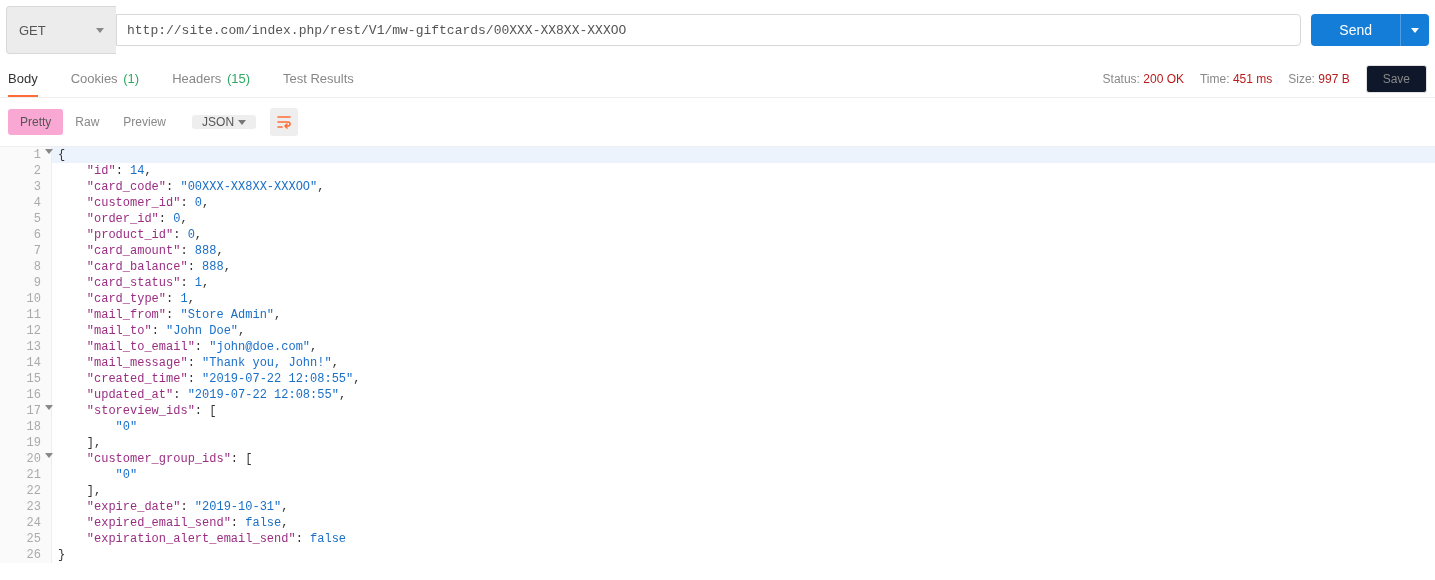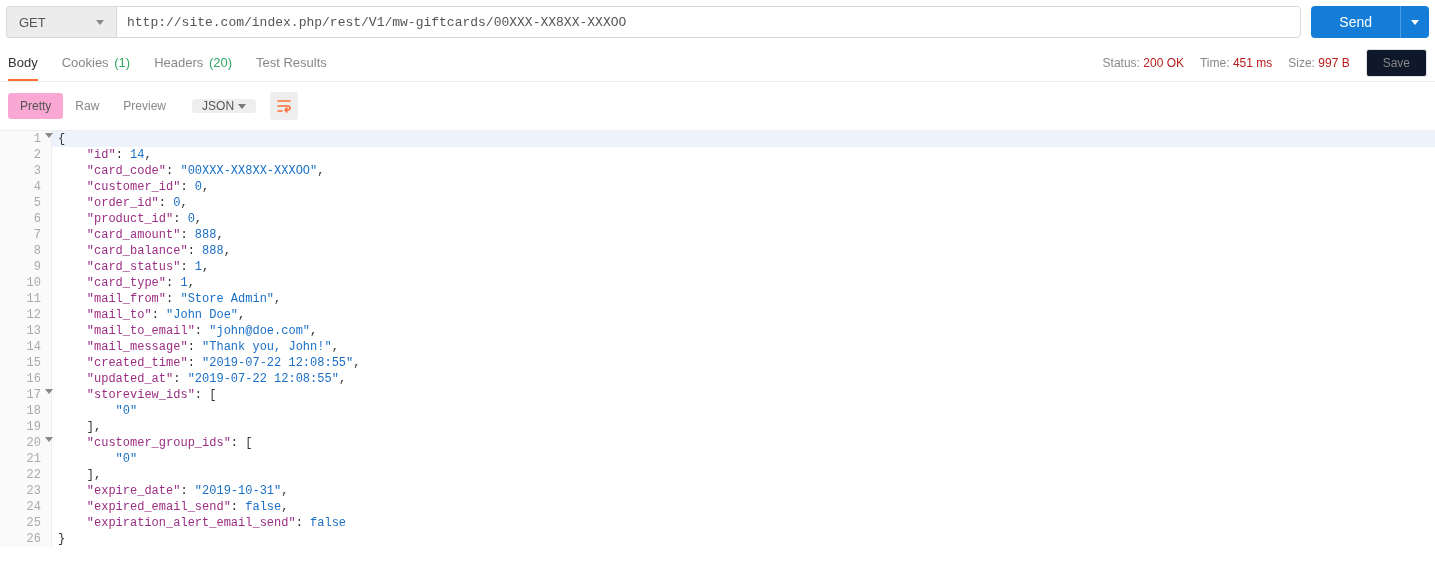--- a/index.html
+++ b/index.html
@@ -11,21 +11,21 @@
     width: 1435px;
   }
   .top-bar {
     display: flex;
     align-items: center;
     padding: 6px 6px 6px 6px;
     gap: 0;
   }
   .method-select {
     width: 110px;
-    height: 32px;
+    height: 48px;
     background: #ececec;
     border: 1px solid #d8d8d8;
     border-right: none;
     border-radius: 4px 0 0 4px;
     display: flex;
     align-items: center;
     justify-content: space-between;
     padding: 0 12px;
     color: #555;
     font-size: 13px;
@@ -73,21 +73,21 @@
   }
   .send-dd .caret { width:0;height:0;border-left:4px solid transparent;border-right:4px solid transparent;border-top:5px solid #fff; }
 
   .status-row {
     display:flex;
     align-items:center;
     border-bottom:1px solid #eee;
     padding: 0 8px;
     height: 38px;
   }
-  .resp-tabs { display:flex; gap:24px; padding-left:0;text-align:center; }
+  .resp-tabs { display:flex; gap:33px; padding-left:0;text-align:center; }
   .resp-tab {
     font-size:13px;
     color:#888;
     cursor:pointer;
     padding: 10px 0 9px;
     border-bottom: 2px solid transparent;
   }
   .resp-tab.active { color:#333; border-bottom-color:#ff6c37; }
   .resp-tab .count { color:#2fa862; margin-left:2px; }
 
@@ -194,21 +194,21 @@
 
 <div class="status-row">
   <div class="resp-tabs">
     <div class="resp-tab active">Body</div>
     <div class="resp-tab">
       <span>Cookies</span>
       <span class="count">(1)</span>
     </div>
     <div class="resp-tab">
       <span>Headers</span>
-      <span class="count">(20)</span>
+      <span class="count">(15)</span>
     </div>
     <div class="resp-tab">Test Results</div>
   </div>
   <div class="status-right">
     <span><span>Status:</span> <span class="val">200 OK</span></span>
     <span><span>Time:</span> <span class="val">451 ms</span></span>
     <span><span>Size:</span> <span class="val">997 B</span></span>
     <button class="save-btn">Save</button>
   </div>
 </div>

